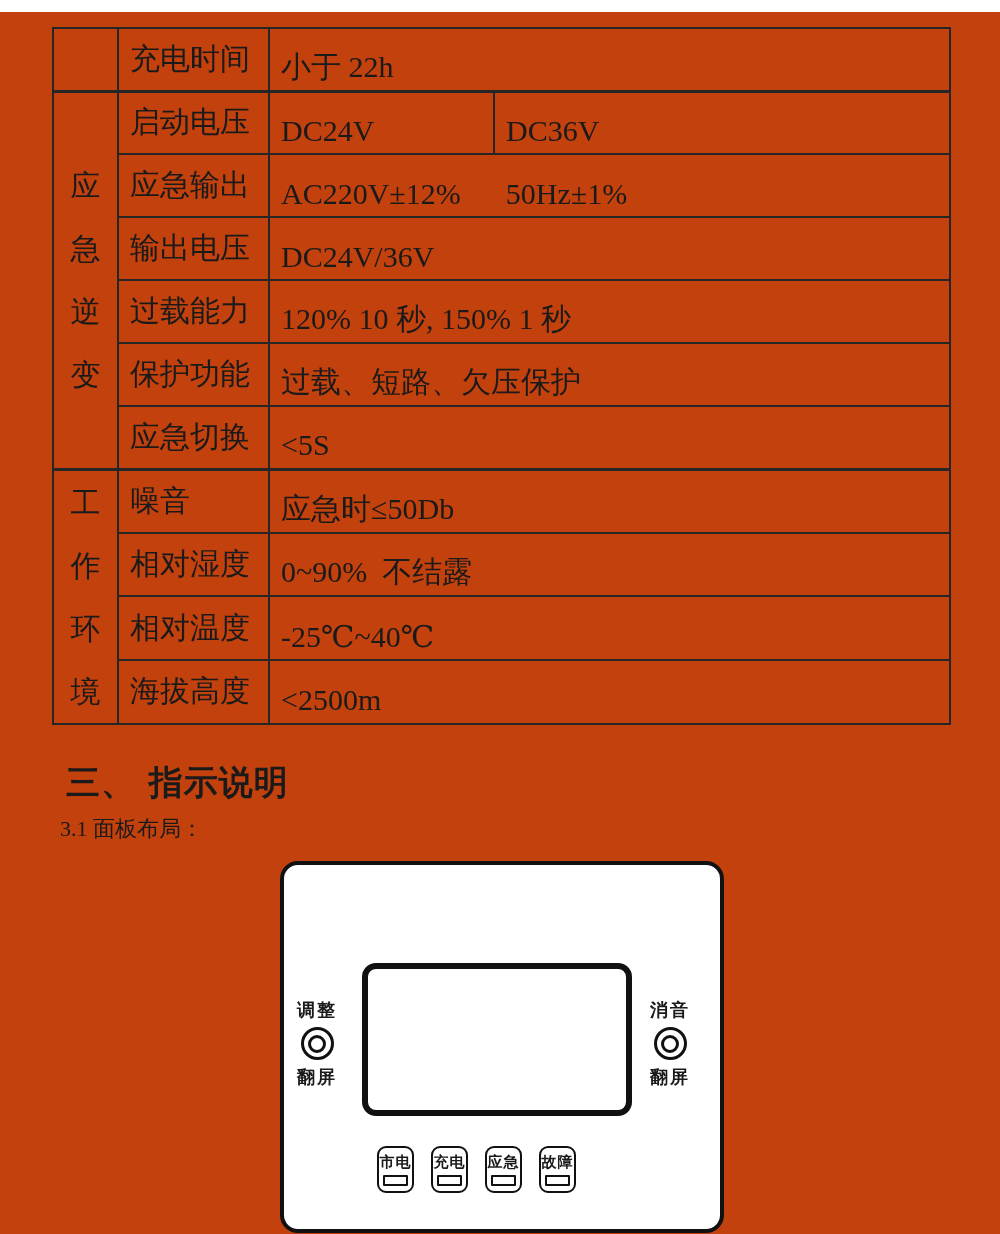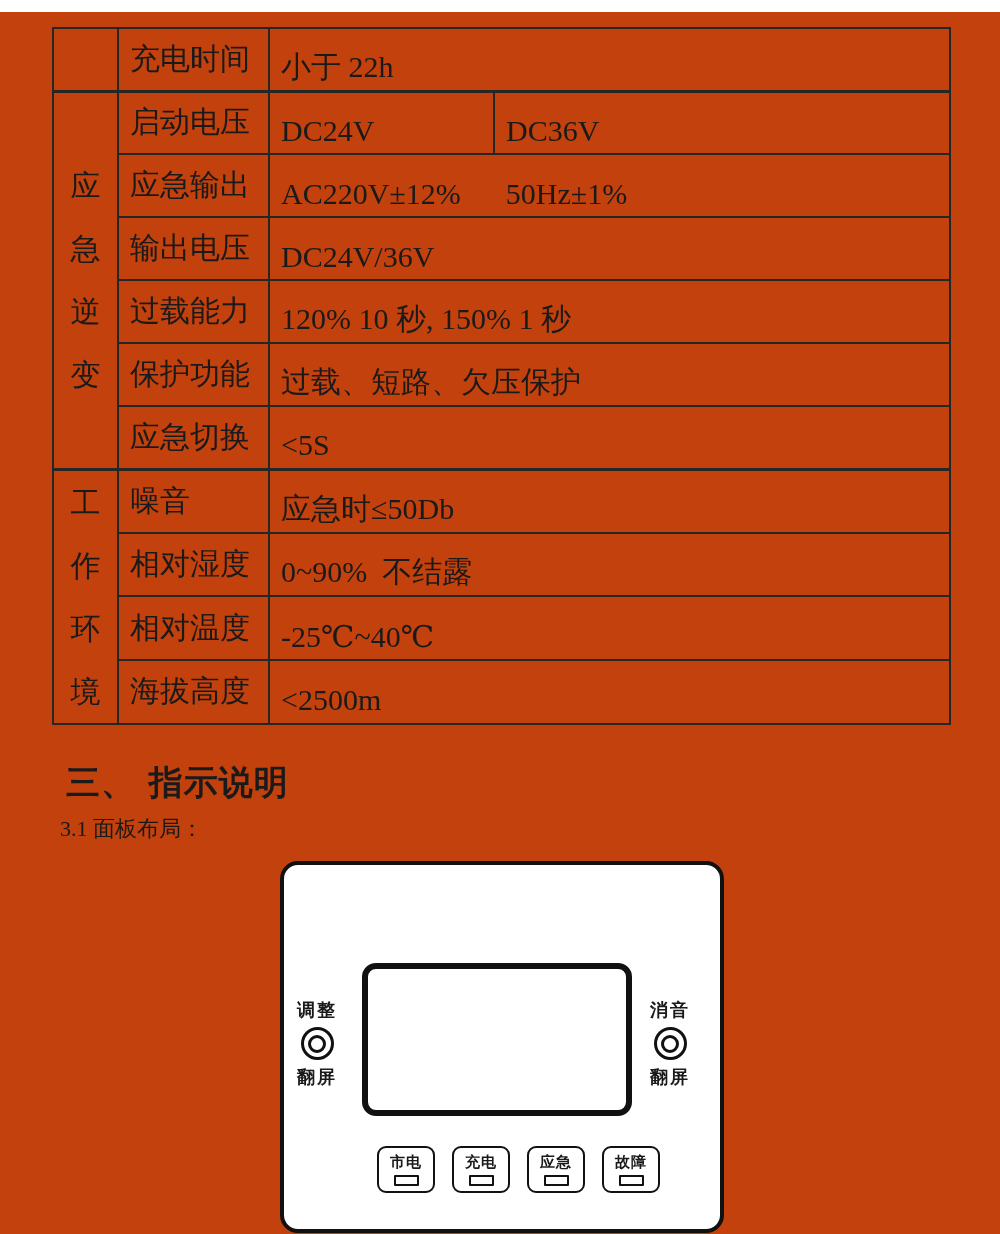--- a/index.html
+++ b/index.html
@@ -83,21 +83,21 @@
   }
   .dot{
     width:18px;height:18px;box-sizing:border-box;
     border:3px solid #111;border-radius:50%;
   }
   .ind-row{
     position:absolute;left:93px;top:281px;
     display:flex;gap:17px;
   }
   .ind{
-    width:58px;height:47px;box-sizing:border-box;
+    width:37px;height:47px;box-sizing:border-box;
     border:2px solid #111;border-radius:9px;
     text-align:center;
   }
   .ind-label{
     font-size:15px;font-weight:bold;line-height:17px;
     letter-spacing:1px;margin-top:6px;white-space:nowrap;
   }
   .ind-led{
     width:25px;height:11px;box-sizing:border-box;
     border:2px solid #111;border-radius:1px;

